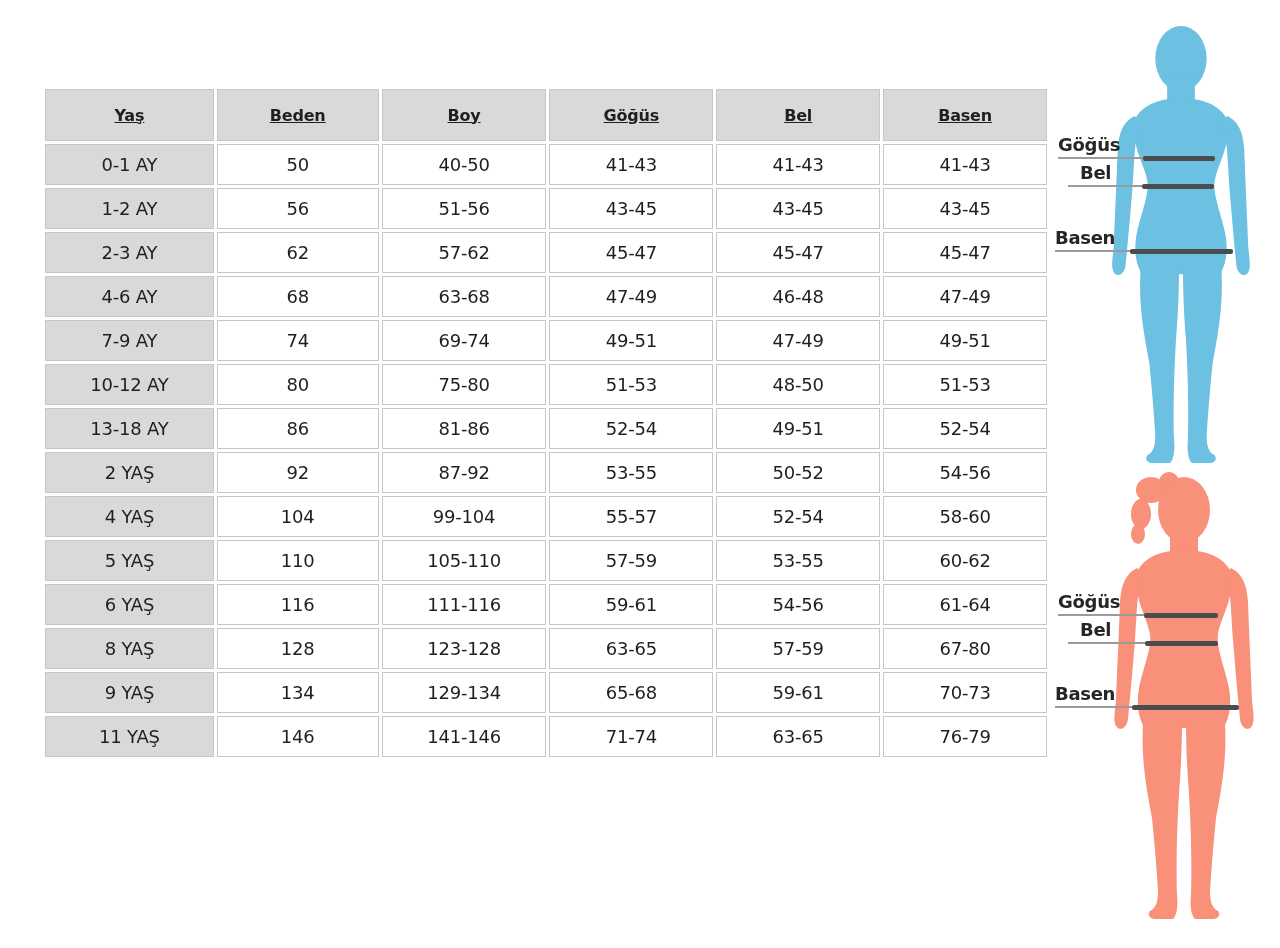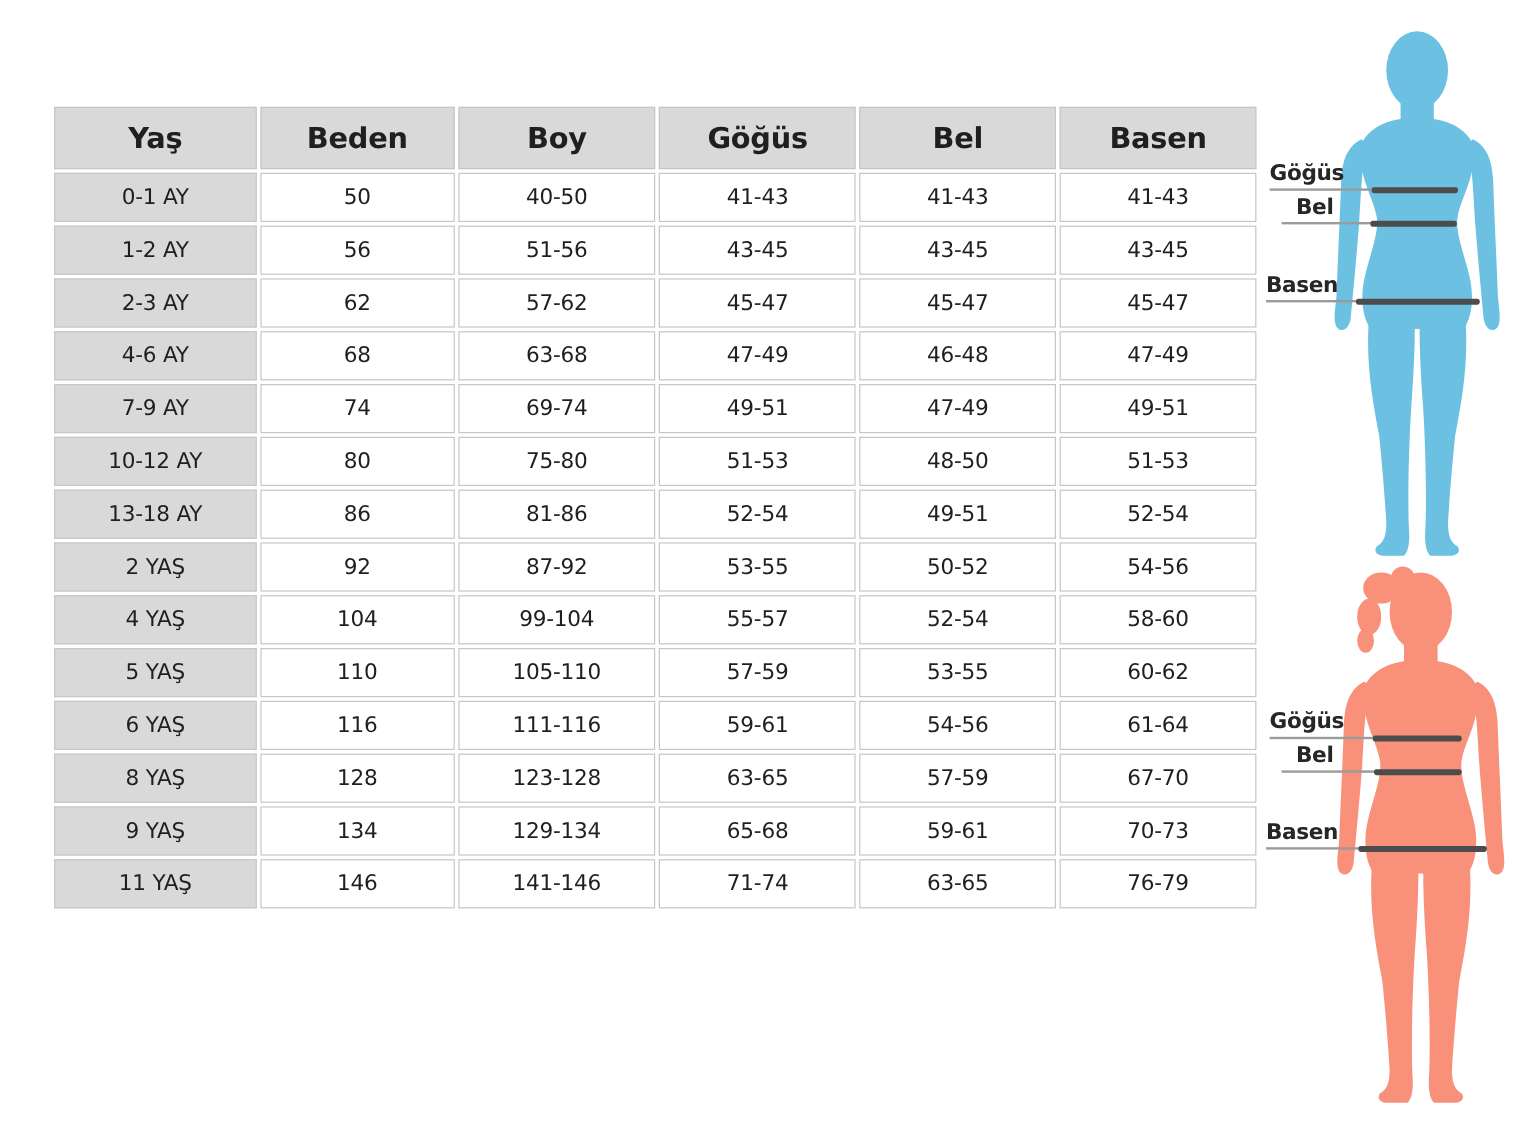--- a/index.html
+++ b/index.html
@@ -16,21 +16,21 @@
     position:absolute;left:42px;top:86px;width:1008px;
     border-spacing:3px;table-layout:fixed;
   }
   table.size-table th,table.size-table td{
     border:1px solid var(--c-border,#c6c6c6);
     text-align:center;vertical-align:middle;
     letter-spacing:-0.2px;
   }
   table.size-table thead th{
     background:var(--c-header,#d9d9d9);
-    height:48px;font-size:24px;font-weight:bold;
+    height:48px;font-size:16px;font-weight:bold;text-decoration:underline;
   }
   table.size-table tbody th{
     background:var(--c-header,#d9d9d9);
     font-weight:normal;
   }
   table.size-table tbody th,
   table.size-table tbody td{
     height:37px;font-size:18px;background:#ffffff;
   }
   table.size-table tbody th{background:var(--c-header,#d9d9d9);}
@@ -173,21 +173,21 @@
           <td>59-61</td>
           <td>54-56</td>
           <td>61-64</td>
         </tr>
         <tr>
           <th>8 YAŞ</th>
           <td>128</td>
           <td>123-128</td>
           <td>63-65</td>
           <td>57-59</td>
-          <td>67-70</td>
+          <td>67-80</td>
         </tr>
         <tr>
           <th>9 YAŞ</th>
           <td>134</td>
           <td>129-134</td>
           <td>65-68</td>
           <td>59-61</td>
           <td>70-73</td>
         </tr>
         <tr>

